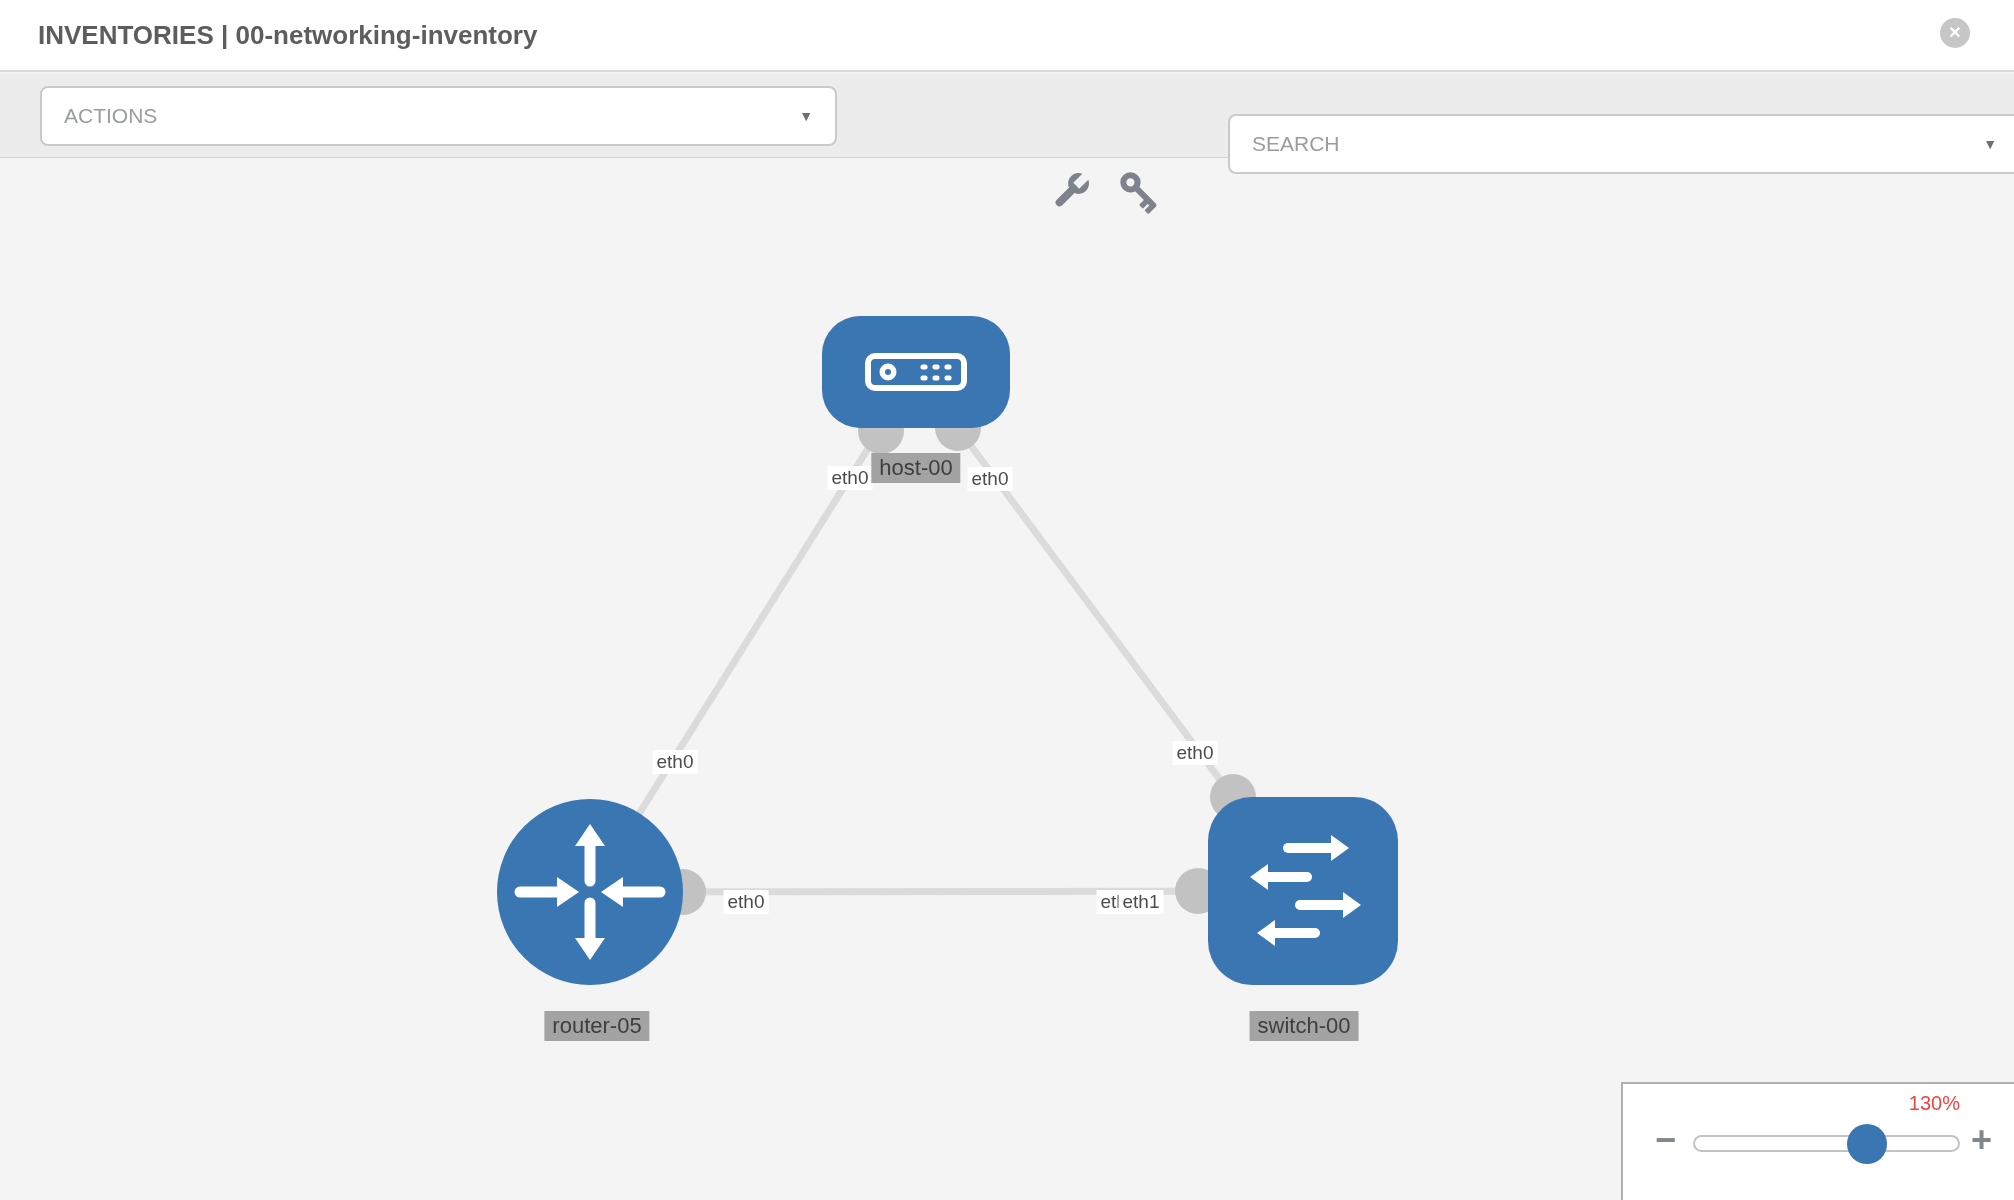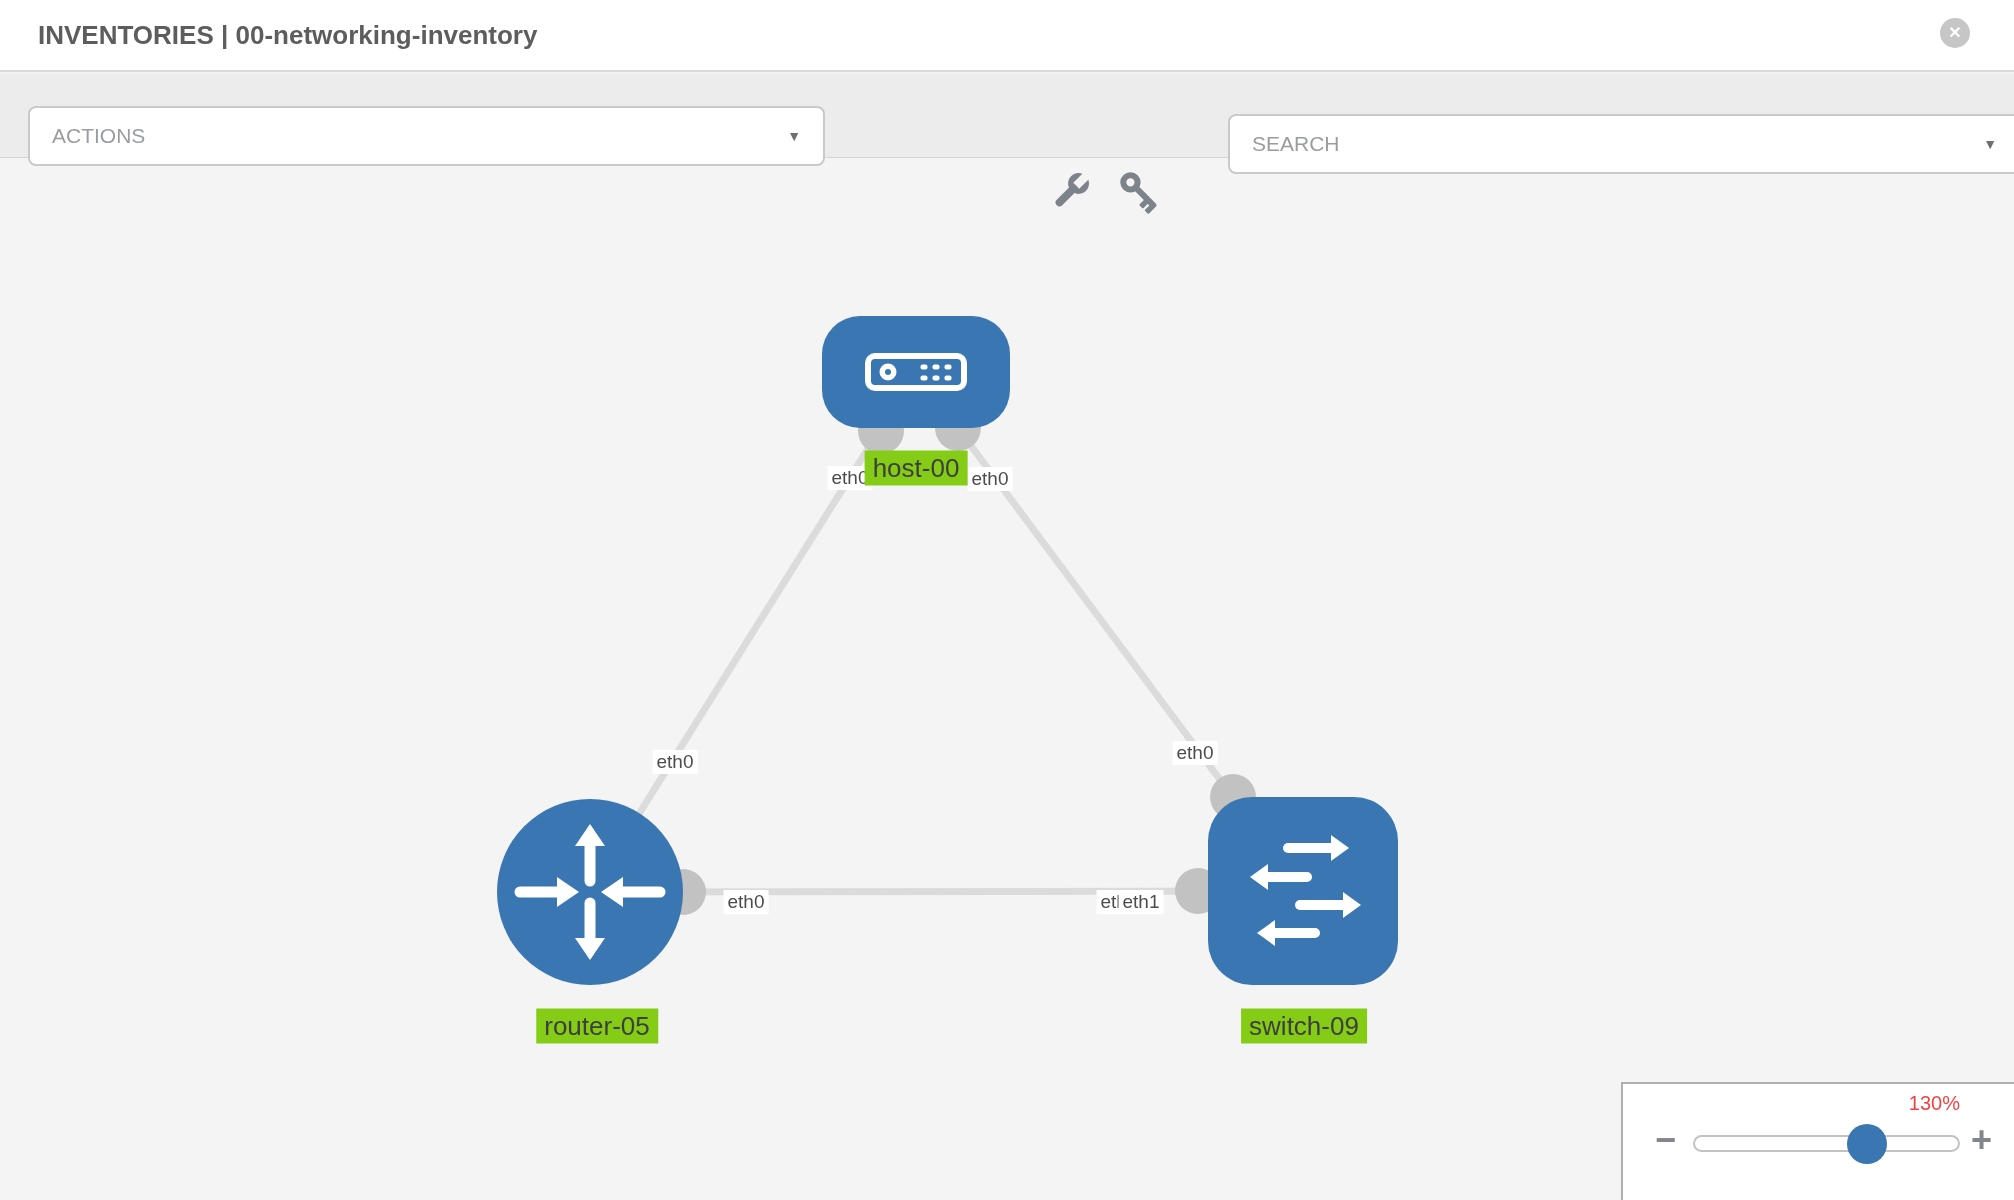--- a/index.html
+++ b/index.html
@@ -18,32 +18,32 @@
 
   
   .toolbar { position:absolute; left:0; top:74px; width:2014px; height:84px;
     background:#ececec; border-bottom:1px solid #d4d4d4; z-index:10; }
   .select-box { position:absolute; top:12px; height:60px; background:#ffffff;
     border:2px solid #c9c9c9; border-radius:8px; cursor:pointer; }
   .select-box .sel-label { position:absolute; left:22px; top:0; line-height:56px;
     font-size:21px; color:#9a9da0; }
   .select-box .caret { position:absolute; right:22px; top:0; line-height:56px;
     font-size:14px; color:#6a7076; }
-  .actions-box { left:28px; width:797px;margin-top:20px; }
+  .actions-box { left:40px; width:797px; }
   .search-box  { left:1228px; width:793px;margin-top:28px; }
   .tool-icon { position:absolute; top:96px; width:44px; height:44px; cursor:pointer; }
 
   
   #graph-svg { position:absolute; left:0; top:0; z-index:1; }
   #graph-labels { position:absolute; left:0; top:12px; width:2014px; height:1200px;
     z-index:2; pointer-events:none; }
   .eth-label { position:absolute; transform:translate(-50%,-50%); background:#ffffff;
     color:#4c4c4c; font-size:19px; padding:1px 4px; white-space:nowrap; }
-  .node-label { position:absolute; transform:translate(-50%,-50%); background:#84cc16;
-    color:#3e3e3e; font-size:26px; padding:2px 8px; white-space:nowrap; }
+  .node-label { position:absolute; transform:translate(-50%,-50%); background:#a3a3a3;
+    color:#3e3e3e; font-size:22px; padding:2px 8px; white-space:nowrap; }
 
   
   .zoom-panel { position:absolute; left:1621px; top:1082px; width:400px; height:124px;
     background:#ffffff; border:2px solid #b0b0b0; z-index:20; }
   .zoom-value { position:absolute; left:70px; width:267px; top:8px; text-align:right;
     font-size:20px; color:#ef4444; }
   .zoom-minus, .zoom-plus { position:absolute; top:36px; font-size:36px; font-weight:700;
     color:#82878d; cursor:pointer; line-height:40px; }
   .zoom-minus { left:32px; }
   .zoom-plus  { left:348px; }
@@ -110,21 +110,21 @@
   <div id="graph-labels">
       <div class="eth-label" style="left: 850px; top: 466px;">eth0</div>
       <div class="eth-label" style="left: 675px; top: 750px;">eth0</div>
       <div class="eth-label" style="left: 990px; top: 467px;">eth0</div>
       <div class="eth-label" style="left: 1195px; top: 741px;">eth0</div>
       <div class="eth-label" style="left: 746px; top: 890px;">eth0</div>
       <div class="eth-label" style="left: 1119px; top: 890px;">eth0</div>
       <div class="eth-label" style="left: 1141px; top: 890px;">eth1</div>
       <div class="node-label" style="left: 916px; top: 456px;">host-00</div>
       <div class="node-label" style="left: 597px; top: 1014px;">router-05</div>
-      <div class="node-label" style="left: 1304px; top: 1014px;">switch-09</div>
+      <div class="node-label" style="left: 1304px; top: 1014px;">switch-00</div>
     </div>
 
   <div class="header">
     <div class="title">INVENTORIES | 00-networking-inventory</div>
     <div class="close-btn">
       <span>✕</span>
     </div>
   </div>
 
   <div class="toolbar">

